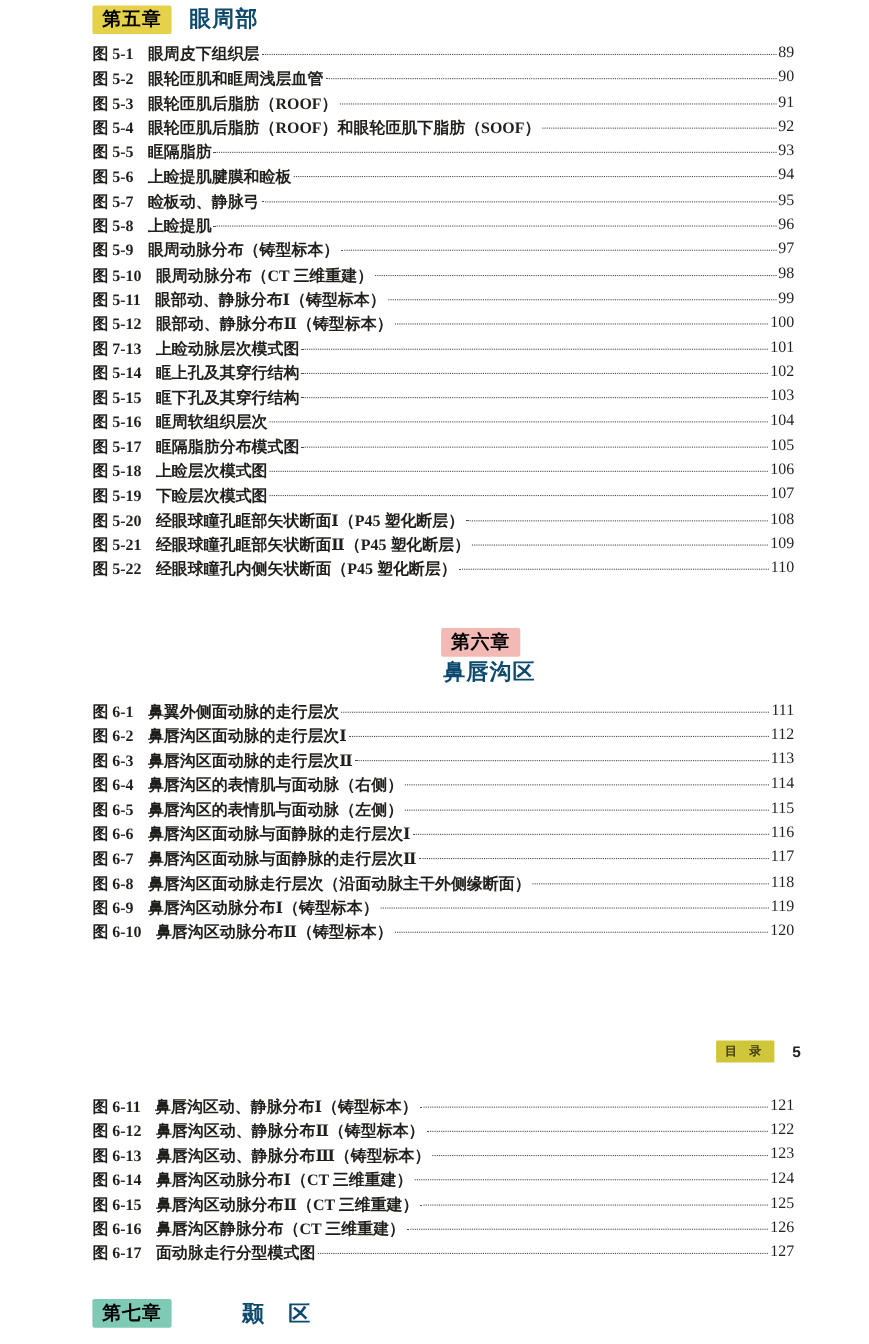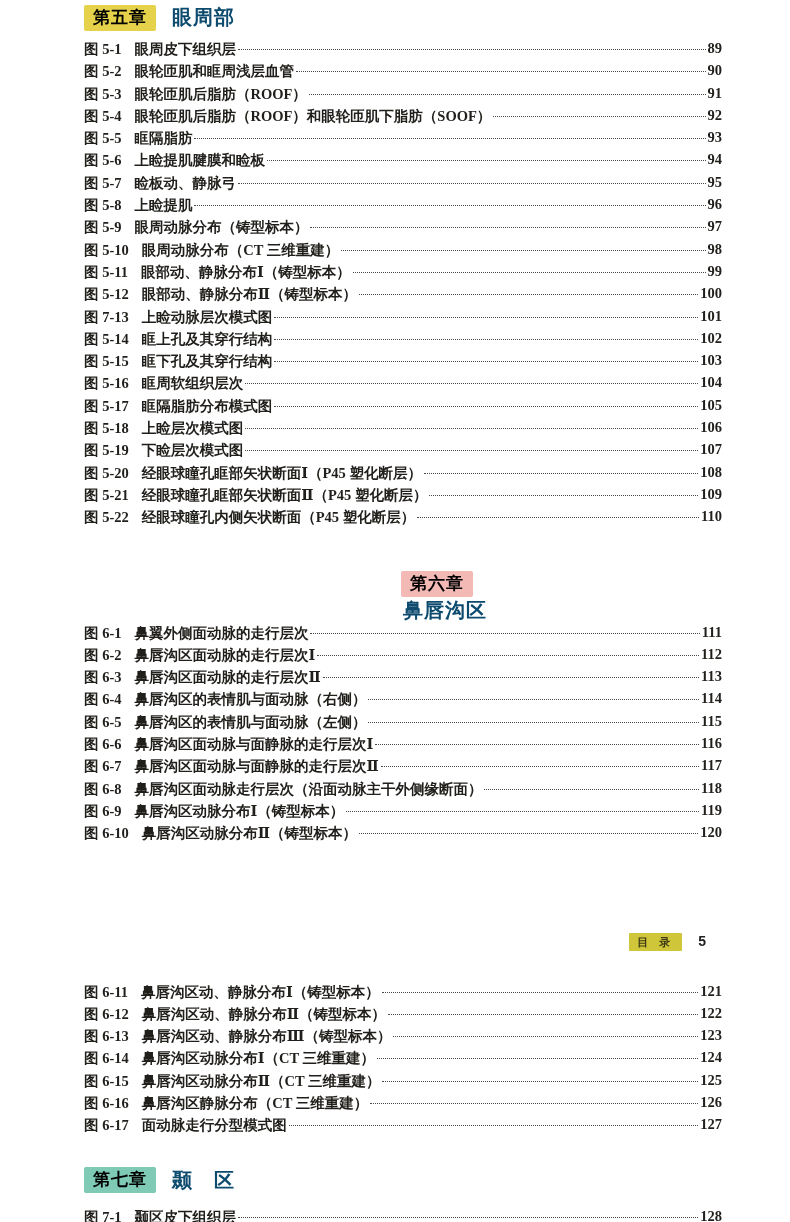--- a/index.html
+++ b/index.html
@@ -40,50 +40,50 @@
     white-space:nowrap;
   }
   .fig { margin-right:13px; }
   .title { }
   .leader {
     flex:1 1 auto; min-width:12px;
     height:9px;
     border-bottom:1.7px dotted #4c4a45;
     margin:0 2px;
   }
-  .pg { font-weight:700; }
+  .pg { font-weight:400; }
 
   
   .foot {
-    display:flex; justify-content:flex-end; 
-    padding-right:84px; height:18px;
+    display:flex; justify-content:flex-end; align-items:center;
+    padding-right:62px; height:18px;
   }
   .foot-badge {
     background:#cfc63a;
     color:#3e3914;
     font-family:"Liberation Sans","DejaVu Sans",sans-serif;
     font-size:11px; font-weight:bold;
     padding:2px 8px 3px;
     letter-spacing:4px;
     border-radius:1px;
   }
   .foot-page {
     margin-left:16px;
     font-family:"Liberation Sans","DejaVu Sans",sans-serif;
     font-size:14px; font-weight:bold; color:#222;
   }
 
   
   #ch5-head   { margin-top:4px; }
   #ch5-rows   { margin-top:9px; }
   #ch6-head   { margin-top:40px;flex-direction:column; }
-  #ch6-rows-1 { }
+  #ch6-rows-1 { margin-top:14px; }
   #foot-row   { margin-top:86px; }
   #ch6-rows-2 { margin-top:32px; }
-  #ch7-head   { margin-top:28px; }
+  #ch7-head   { margin-top:28px;gap:48px; }
   #ch7-rows   { margin-top:14px; }
 </style>
 </head>
 <body>
 
 <div id="page">
 
   <div class="chap" id="ch5-head">
     <span class="chap-badge" style="background: rgb(230, 210, 74);">第五章</span>
     <span class="chap-title">眼周部</span>

